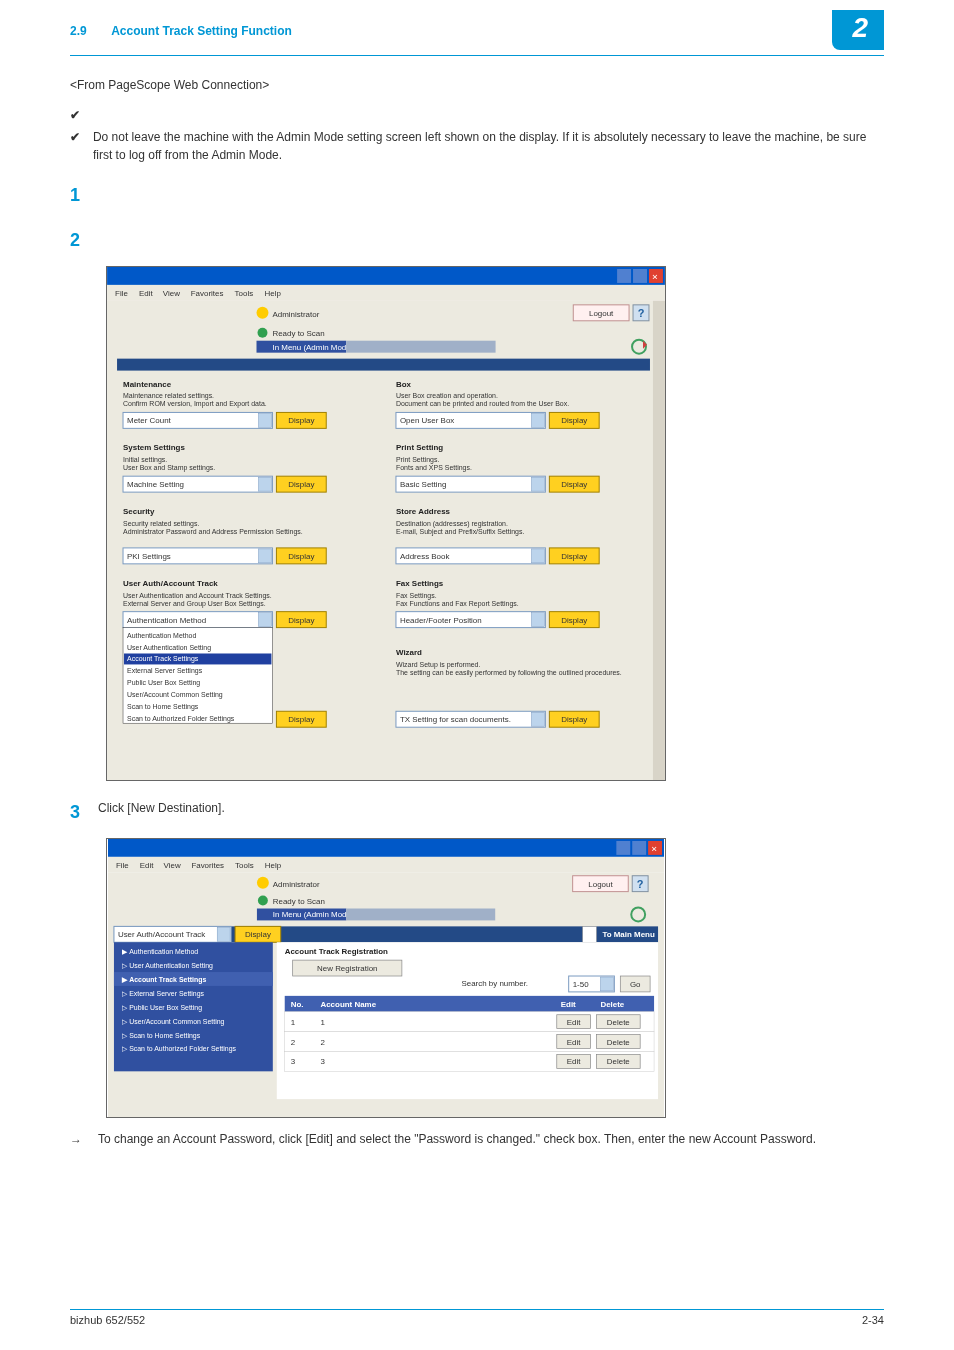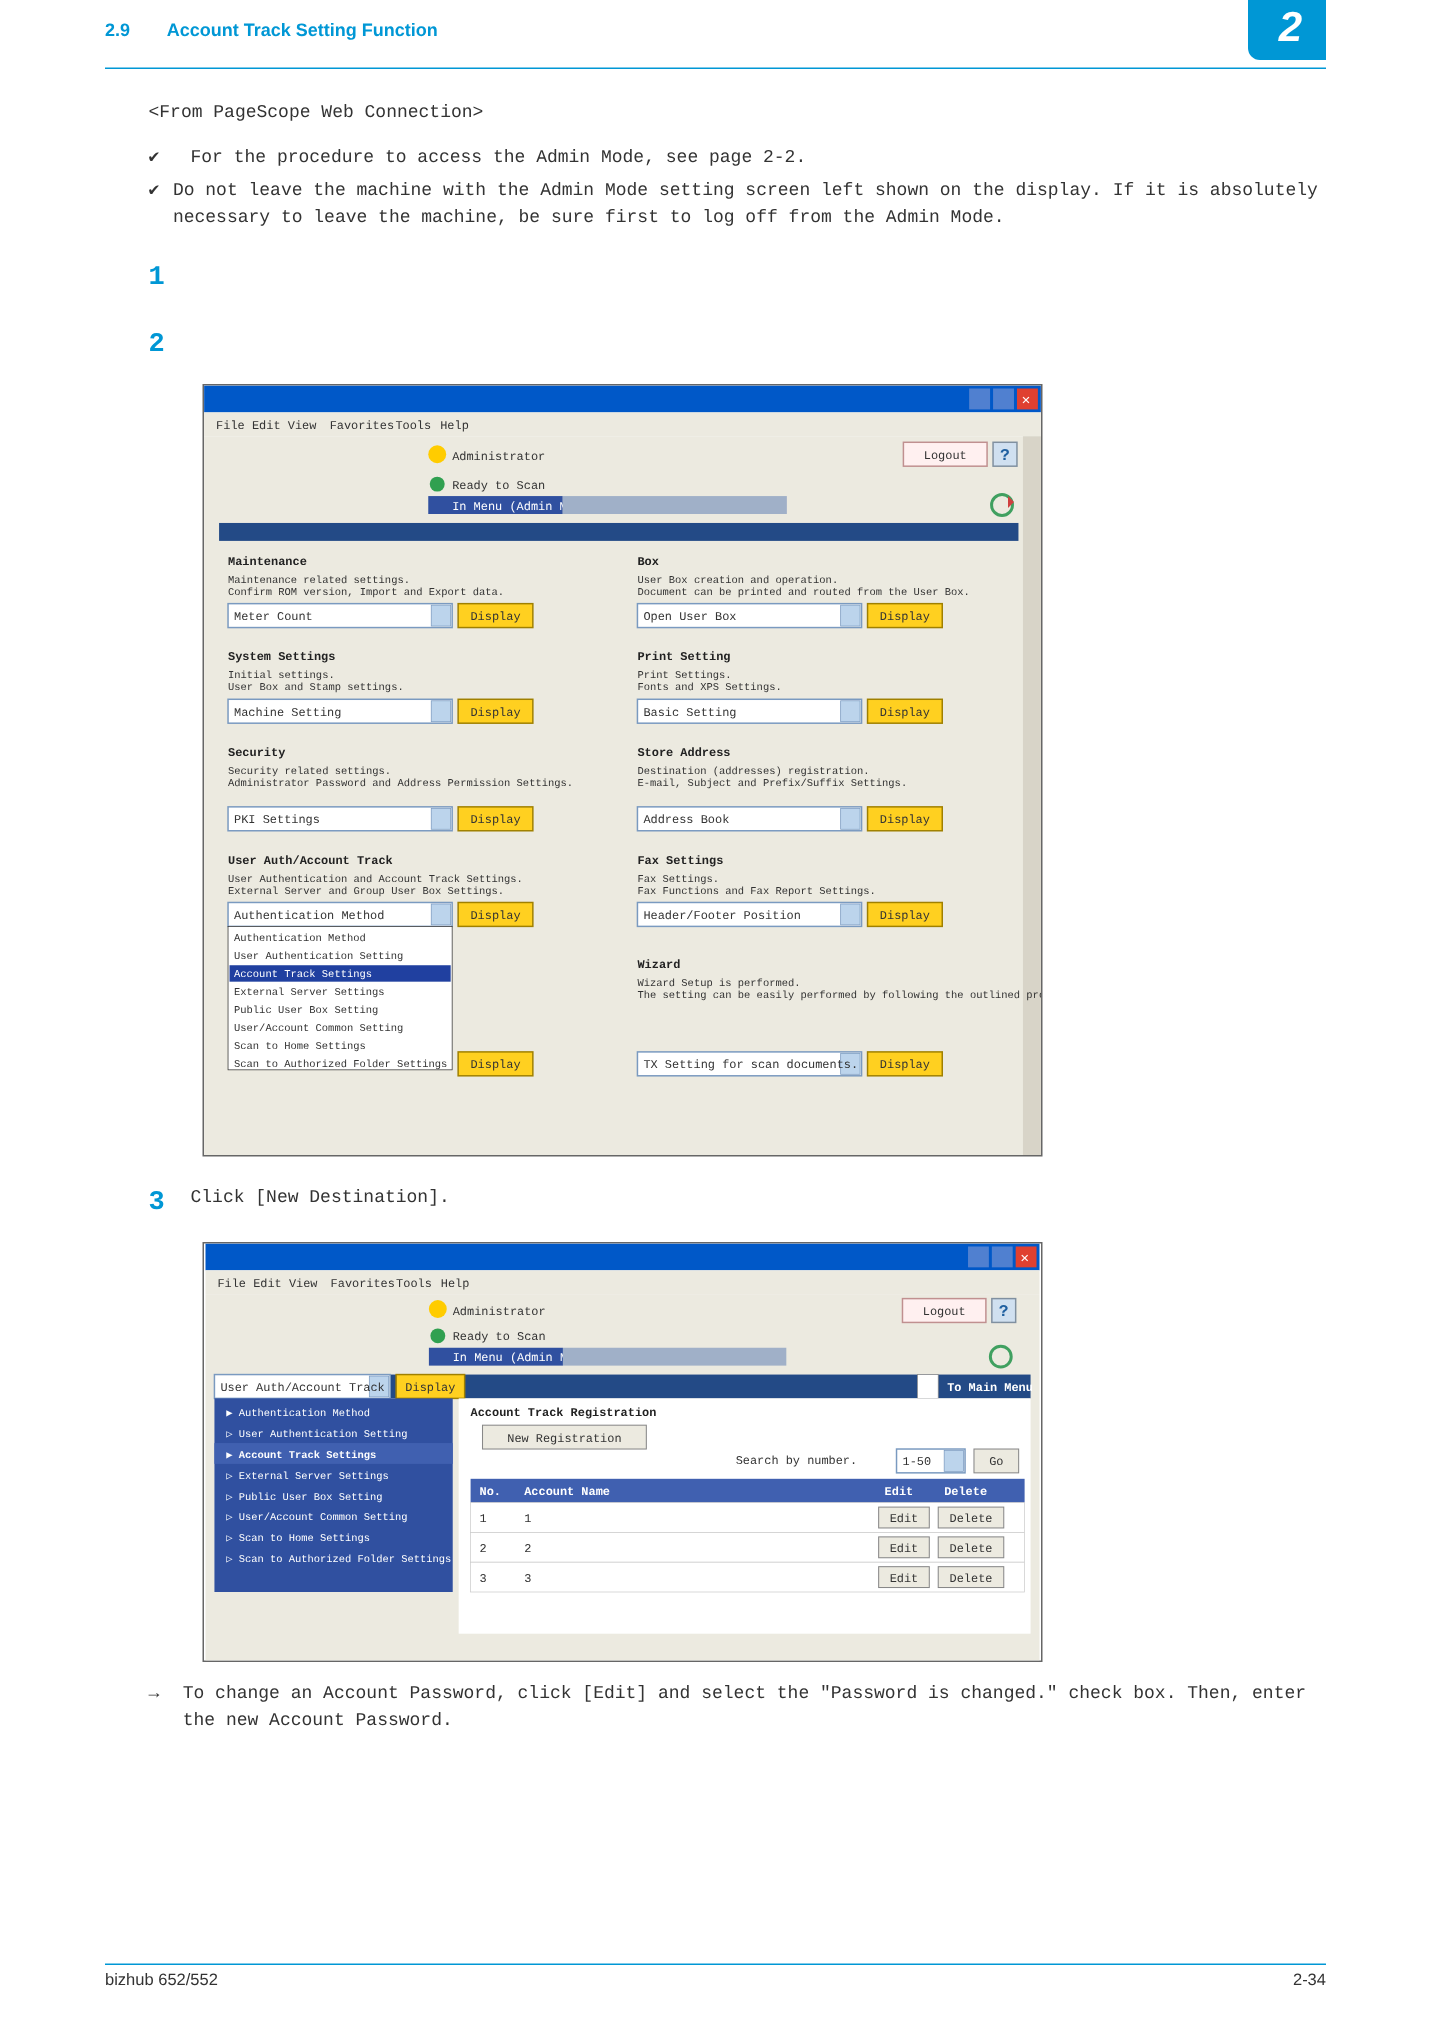--- a/index.html
+++ b/index.html
@@ -1,22 +1,22 @@
 <!DOCTYPE html>
 <html><head>
   <meta charset="utf-8">
   <style>
     * { box-sizing: border-box; margin: 0; padding: 0; }
     body { width: 954px; height: 1350px; font-family: Arial, sans-serif; background: #fff; color: #000; position: relative; }
-    .header-line { display: flex; justify-content: space-between; align-items: center; padding: 0 70px 5px 70px; }
+    .header-line { display: flex; justify-content: space-between; align-items: center; padding: 10px 70px 5px 70px; }
     .section-number { color: #0097d5; font-size: 12px; font-weight: bold; }
     .section-title { color: #0097d5; font-size: 12px; font-weight: bold; margin-left: 20px; }
     .chapter-badge { background: #0097d5; color: #fff; font-size: 28px; font-weight: bold; font-style: italic; padding: 2px 16px 6px 20px; border-radius: 0 0 0 8px; }
     .header-rule { border: none; border-top: 1px solid #0097d5; margin: 0 70px 20px 70px; }
-    .content { padding: 0 70px 0 99px; font-size: 12px; line-height: 1.5; color: #333; font-family: Liberation Mono, monospace; }
+    .content { padding: 0 70px 0 70px; font-size: 12px; line-height: 1.5; color: #333; }
     .angle-heading { margin: 12px 0; }
     .check-item { display: flex; margin: 4px 0; }
     .check-mark { width: 28px; font-weight: bold; }
     .step-item { display: flex; margin: 18px 0 8px 0; }
     .step-num { width: 28px; font-size: 18px; color: #0097d5; font-weight: bold; }
     .arrow-item { display: flex; margin: 8px 0; }
     .arrow-mark { width: 28px; font-weight: bold; }
     .screenshot { margin: 12px 0 12px 36px; }
     .screenshot svg { display: block; border: 1px solid #666; }
     .footer { position: absolute; bottom: 24px; left: 70px; right: 70px; border-top: 1px solid #0097d5; display: flex; justify-content: space-between; font-size: 11px; color: #333; padding-top: 4px; align-items: flex-end; }
@@ -56,21 +56,20 @@
   <div class="chapter-badge">2</div>
 </div>
 <hr class="header-rule">
 
 <div class="content">
 
   <div class="angle-heading">&lt;From PageScope Web Connection&gt;</div>
 
   <div class="check-item">
     <span class="check-mark">✔</span>
-    <span>For the procedure to access the Admin Mode, see page 2-2.</span>
   </div>
   <div class="check-item">
     <span class="check-mark">✔</span>
     <span>Do not leave the machine with the Admin Mode setting screen left shown on the display. If it is absolutely necessary to leave the machine, be sure first to log off from the Admin Mode.</span>
   </div>
 
   <div class="step-item">
     <span class="step-num">1</span>
   </div>
 

